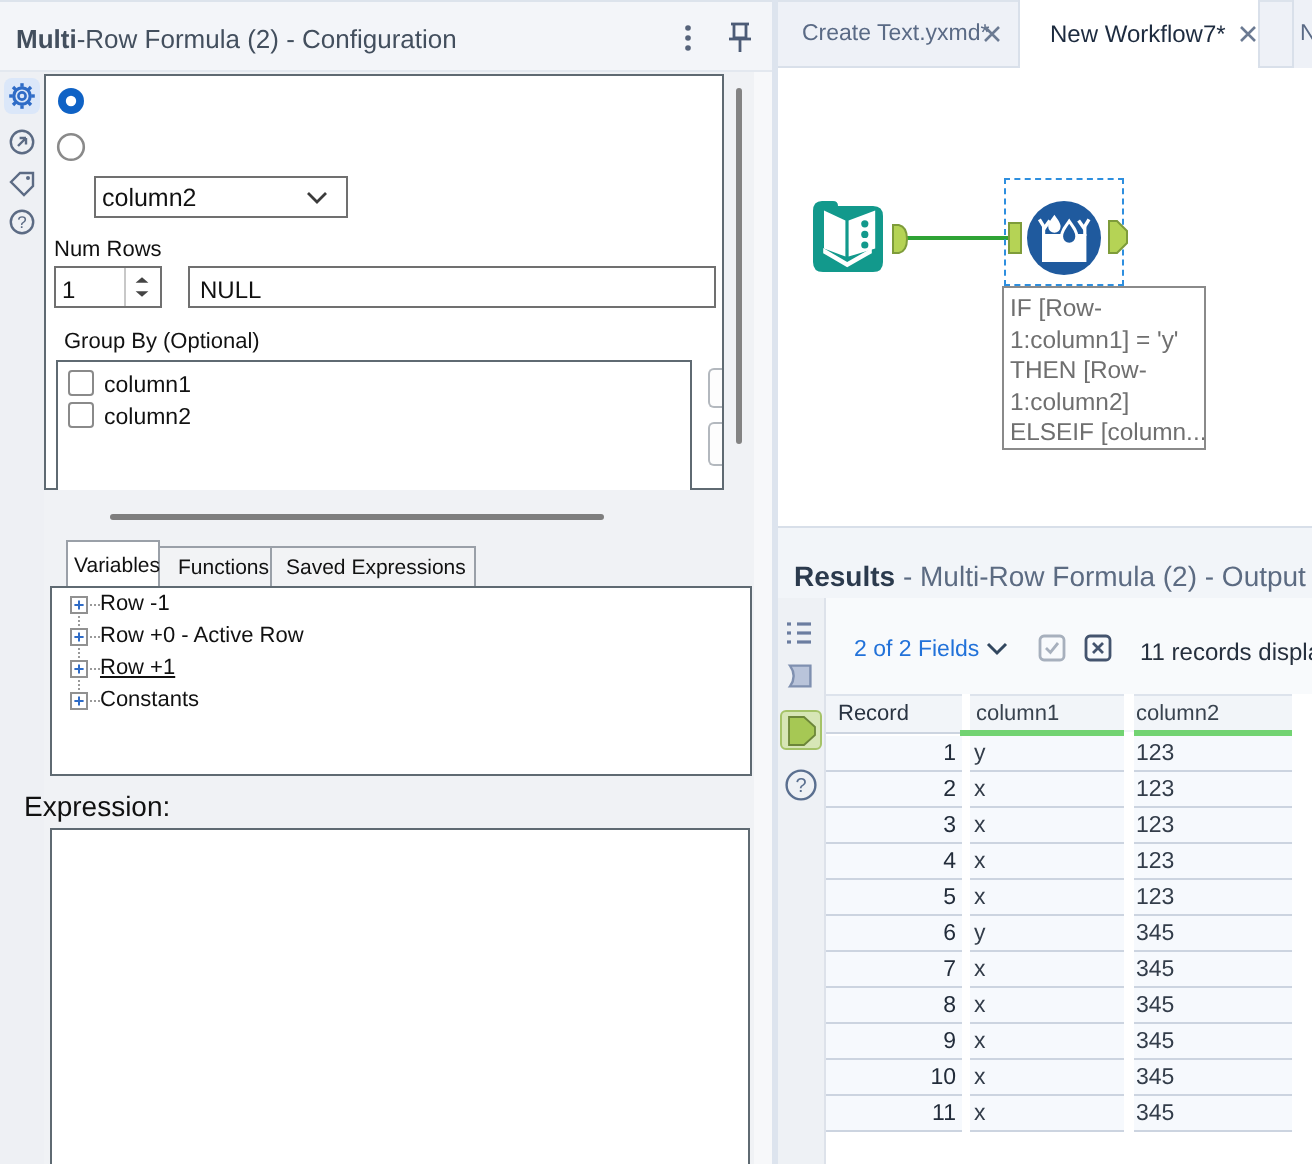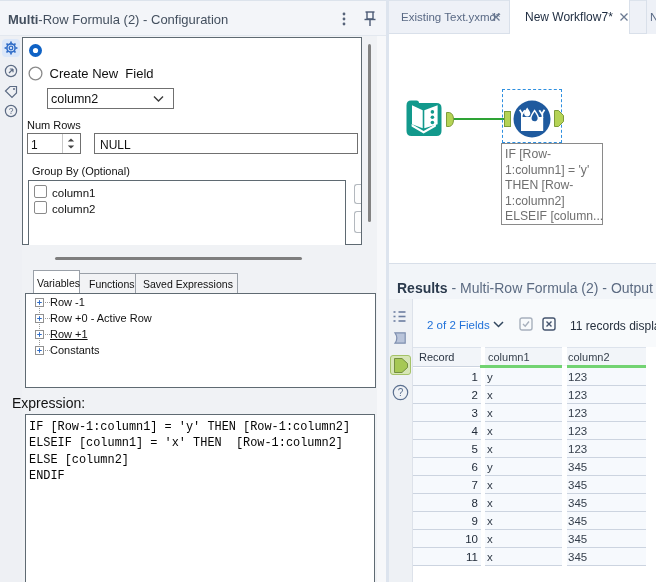--- a/index.html
+++ b/index.html
@@ -72,21 +72,20 @@
   <div class="abs" style="left:22px;top:37px;width:340px;height:208px;background:#fff;border:1px solid #5f6a72;"></div>
 
   <svg class="abs" style="left:28px;top:43px;" width="15" height="15" viewBox="0 0 15 15">
     <circle cx="7.5" cy="7.5" r="6.5" fill="#0f62c5"></circle>
     <circle cx="7.5" cy="7.5" r="2.6" fill="#fff"></circle>
   </svg>
 
   <svg class="abs" style="left:28px;top:66px;" width="15" height="15" viewBox="0 0 15 15">
     <circle cx="7.5" cy="7.5" r="6.4" fill="#fff" stroke="#8a8a8a" stroke-width="1.3"></circle>
   </svg>
-  <div class="abs" style="left:49.5px;top:66px;font-size:13px;color:#111;">Create New&nbsp; Field</div>
 
   <div class="abs" style="left:47px;top:88px;width:127px;height:21px;background:#fff;border:1px solid #707070;"></div>
   <div class="abs" style="left:51px;top:92px;font-size:12.5px;color:#111;">column2</div>
   <svg class="abs" style="left:152px;top:95px;" width="13" height="8" viewBox="0 0 12 8">
     <path d="M1.5 1.5 L6 6 L10.5 1.5" fill="none" stroke="#3b3b3b" stroke-width="1.4"></path>
   </svg>
 
   <div class="abs" style="left:27px;top:119px;font-size:11px;color:#111;">Num Rows</div>
 
   <div class="abs" style="left:27px;top:133px;width:54px;height:21px;background:#fff;border:1px solid #707070;"></div>
@@ -147,29 +146,25 @@
       <svg class="abs" style="left:35px;top:345.5px;" width="9" height="9" viewBox="0 0 9 9">
         <rect x="0.5" y="0.5" width="8" height="8" fill="#fff" stroke="#919191"></rect>
         <path d="M2.2 4.5 H6.8 M4.5 2.2 V6.8" stroke="#2f6cc7" stroke-width="1"></path>
       </svg>
       <div class="abs" style="left: 44.5px; top: 349.5px; width: 5px; height: 0px; border-top: 1px dotted rgb(154, 154, 154);"></div>
       <div class="abs" style="left: 50px; top: 343.5px; font-size: 11px; color: rgb(17, 17, 17);">Constants</div>
     </div>
 
   <div class="abs" style="left:12px;top:394.5px;font-size:14px;color:#111;">Expression:</div>
   <div class="abs" style="left:25px;top:414px;width:350px;height:168px;background:#fff;border:1px solid #5f6a72;border-bottom:none;"></div>
-  <div class="abs" style="left:29px;top:419px;font-family:'Liberation Mono',monospace;font-size:11.9px;line-height:16.3px;color:#050505;white-space:pre;">IF [Row-1:column1] = 'y' THEN [Row-1:column2]
-ELSEIF [column1] = 'x' THEN  [Row-1:column2]
-ELSE [column2]
-ENDIF</div>
 
   <div class="abs" style="left:386px;top:0;width:3px;height:582px;background:#dde4ee;"></div>
 
   <div class="abs" style="left:389px;top:0;width:267px;height:34px;background:#eef1f7;border-top:1px solid #dce3ec;border-bottom:1px solid #d9e0ea;"></div>
-  <div class="abs" style="left:401px;top:11px;font-size:11.5px;color:#5a6a85;">Existing Text.yxmd*</div>
+  <div class="abs" style="left:401px;top:11px;font-size:11.5px;color:#5a6a85;">Create Text.yxmd*</div>
   <svg class="abs" style="left:491px;top:12px;" width="10" height="10" viewBox="0 0 10 10">
       <path d="M1.5 1.5 L8.5 8.5 M8.5 1.5 L1.5 8.5" stroke="#6b7a92" stroke-width="1.3"></path>
     </svg>
   <div class="abs" style="left:509px;top:0;width:121px;height:34px;background:#fff;border-left:1px solid #d9e0ea;border-right:1px solid #d9e0ea;"></div>
   <div class="abs" style="left:525px;top:10px;font-size:12px;color:#1d2b3f;">New Workflow7*</div>
   <svg class="abs" style="left:619px;top:12px;" width="10" height="10" viewBox="0 0 10 10">
       <path d="M1.5 1.5 L8.5 8.5 M8.5 1.5 L1.5 8.5" stroke="#6b7a92" stroke-width="1.3"></path>
     </svg>
   <div class="abs" style="left:646px;top:0;width:10px;height:34px;background:#eef1f7;border-left:1px solid #d9e0ea;"></div>
   <div class="abs" style="left:650px;top:11px;font-size:11.5px;color:#5a6a85;">N</div>

